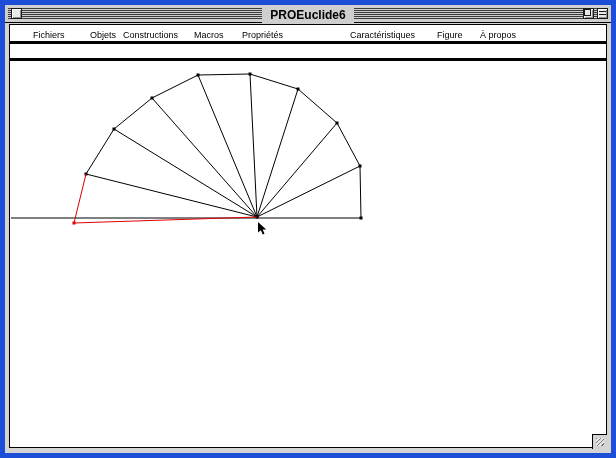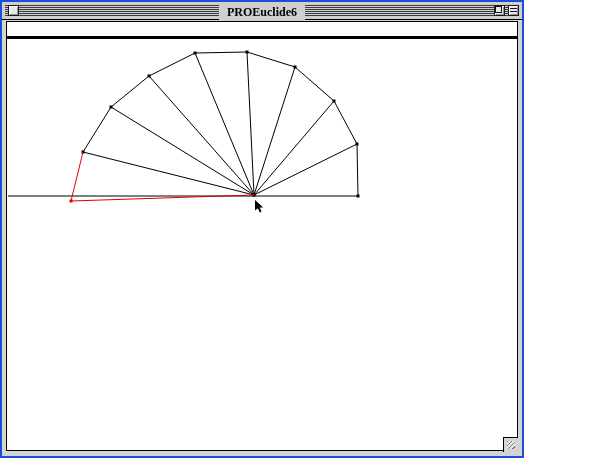--- a/index.html
+++ b/index.html
@@ -1,22 +1,22 @@
 <!DOCTYPE html>
 <html><head>
 <meta charset="utf-8">
 <style>
   html,body { margin:0; padding:0; background:#ffffff; }
   * { box-sizing:border-box; }
   .window {
     position:relative;
-    width:524px; height:458px;
-    border:2px solid #1d4ed8;
+    width:616px; height:458px;
+    border:5px solid #1d4ed8;
     background:#d4d4d4;
-    font-family:Liberation Serif, serif;
+    font-family:Liberation Sans, sans-serif;
     overflow:hidden;
   }
   
   .titlebar {
     position:absolute; left:0; top:0; right:0; height:18px;
     background:#cfcfcf;
     border-bottom:1px solid #000;
   }
   .titlebar::before {
     content:""; position:absolute; left:3px; right:3px; top:3px; height:11px;
@@ -90,20 +90,30 @@
     <div class="tbox closebox"></div>
     <div class="title">
       <span>PROEuclide6</span>
     </div>
     <div class="tbox zoombox"></div>
     <div class="tbox collapsebox"></div>
   </div>
 
   <div class="content">
 
+    <div class="menubar">
+      <span class="menu-item m0">Fichiers</span>
+      <span class="menu-item m1">Objets</span>
+      <span class="menu-item m2">Constructions</span>
+      <span class="menu-item m3">Macros</span>
+      <span class="menu-item m4">Propriétés</span>
+      <span class="menu-item m5">Caractéristiques</span>
+      <span class="menu-item m6">Figure</span>
+      <span class="menu-item m7">À propos</span>
+    </div>
 
     <div class="gapstrip"></div>
     <div class="rule"></div>
 
     <div class="canvas">
       <svg class="figure-svg" viewBox="0 0 616 458" width="616" height="458">
           <line x1="6" y1="217" x2="356" y2="217" stroke="#000000" stroke-width="1"></line>
           <line x1="252" y1="216" x2="81" y2="173" stroke="#000000" stroke-width="1"></line>
           <line x1="252" y1="216" x2="109" y2="128" stroke="#000000" stroke-width="1"></line>
           <line x1="252" y1="216" x2="147" y2="97" stroke="#000000" stroke-width="1"></line>

